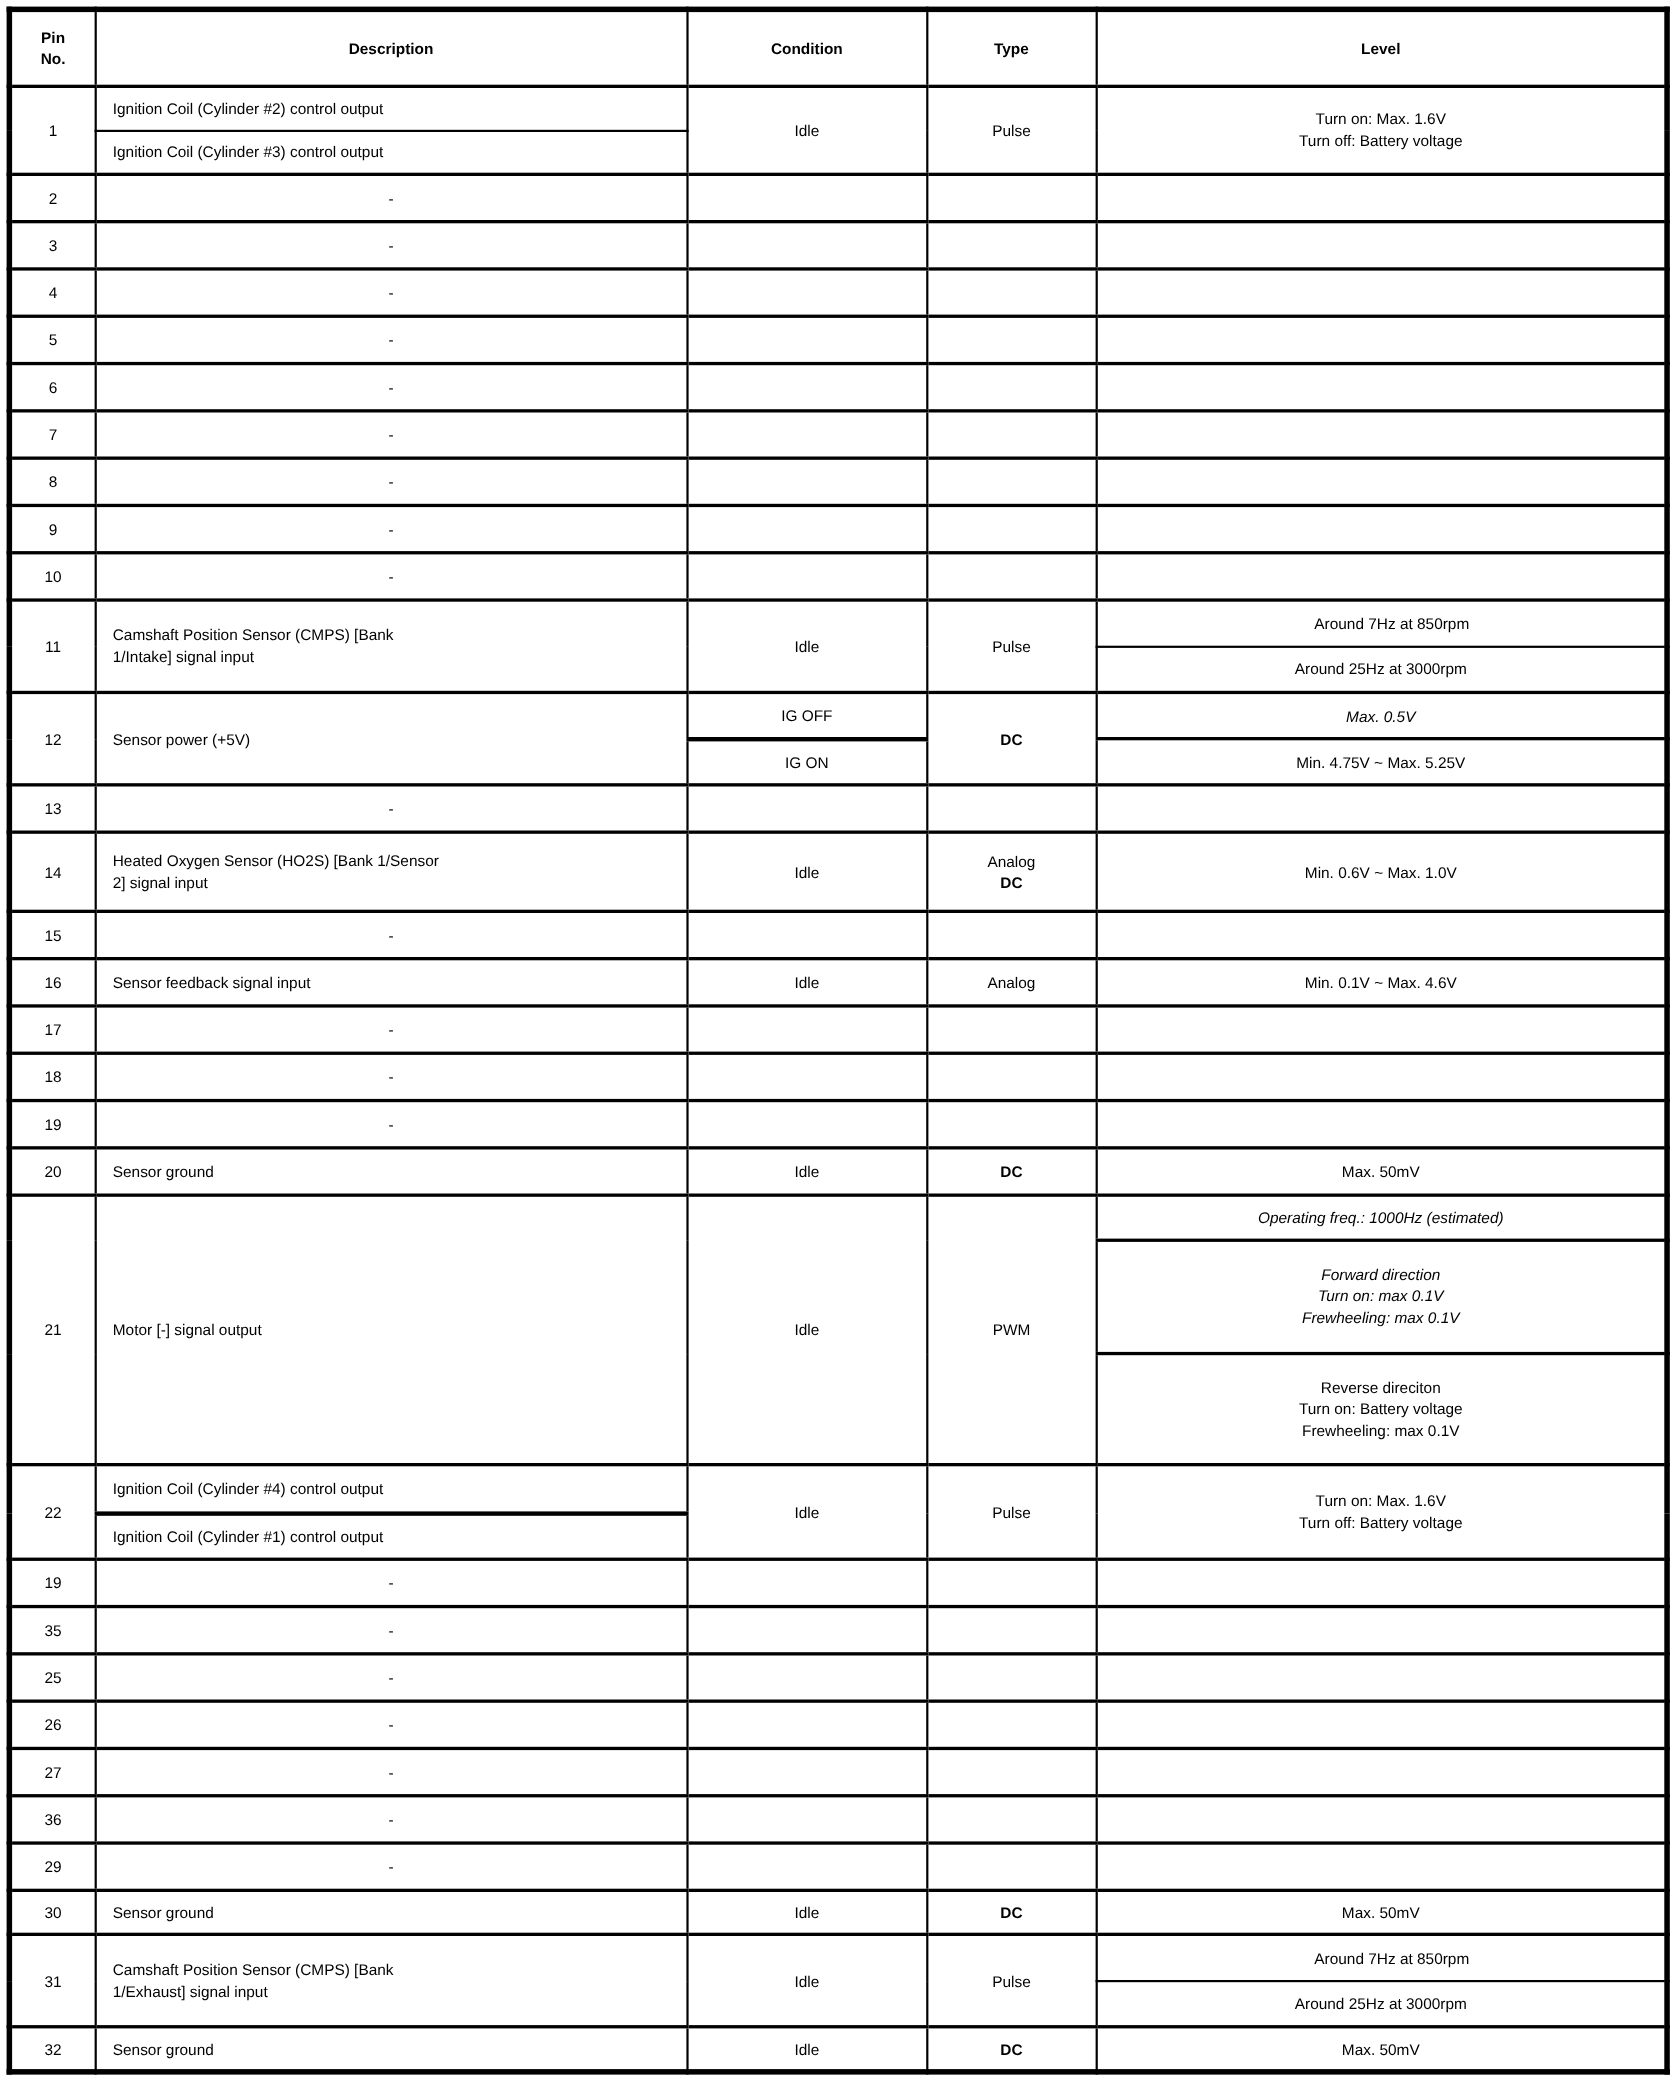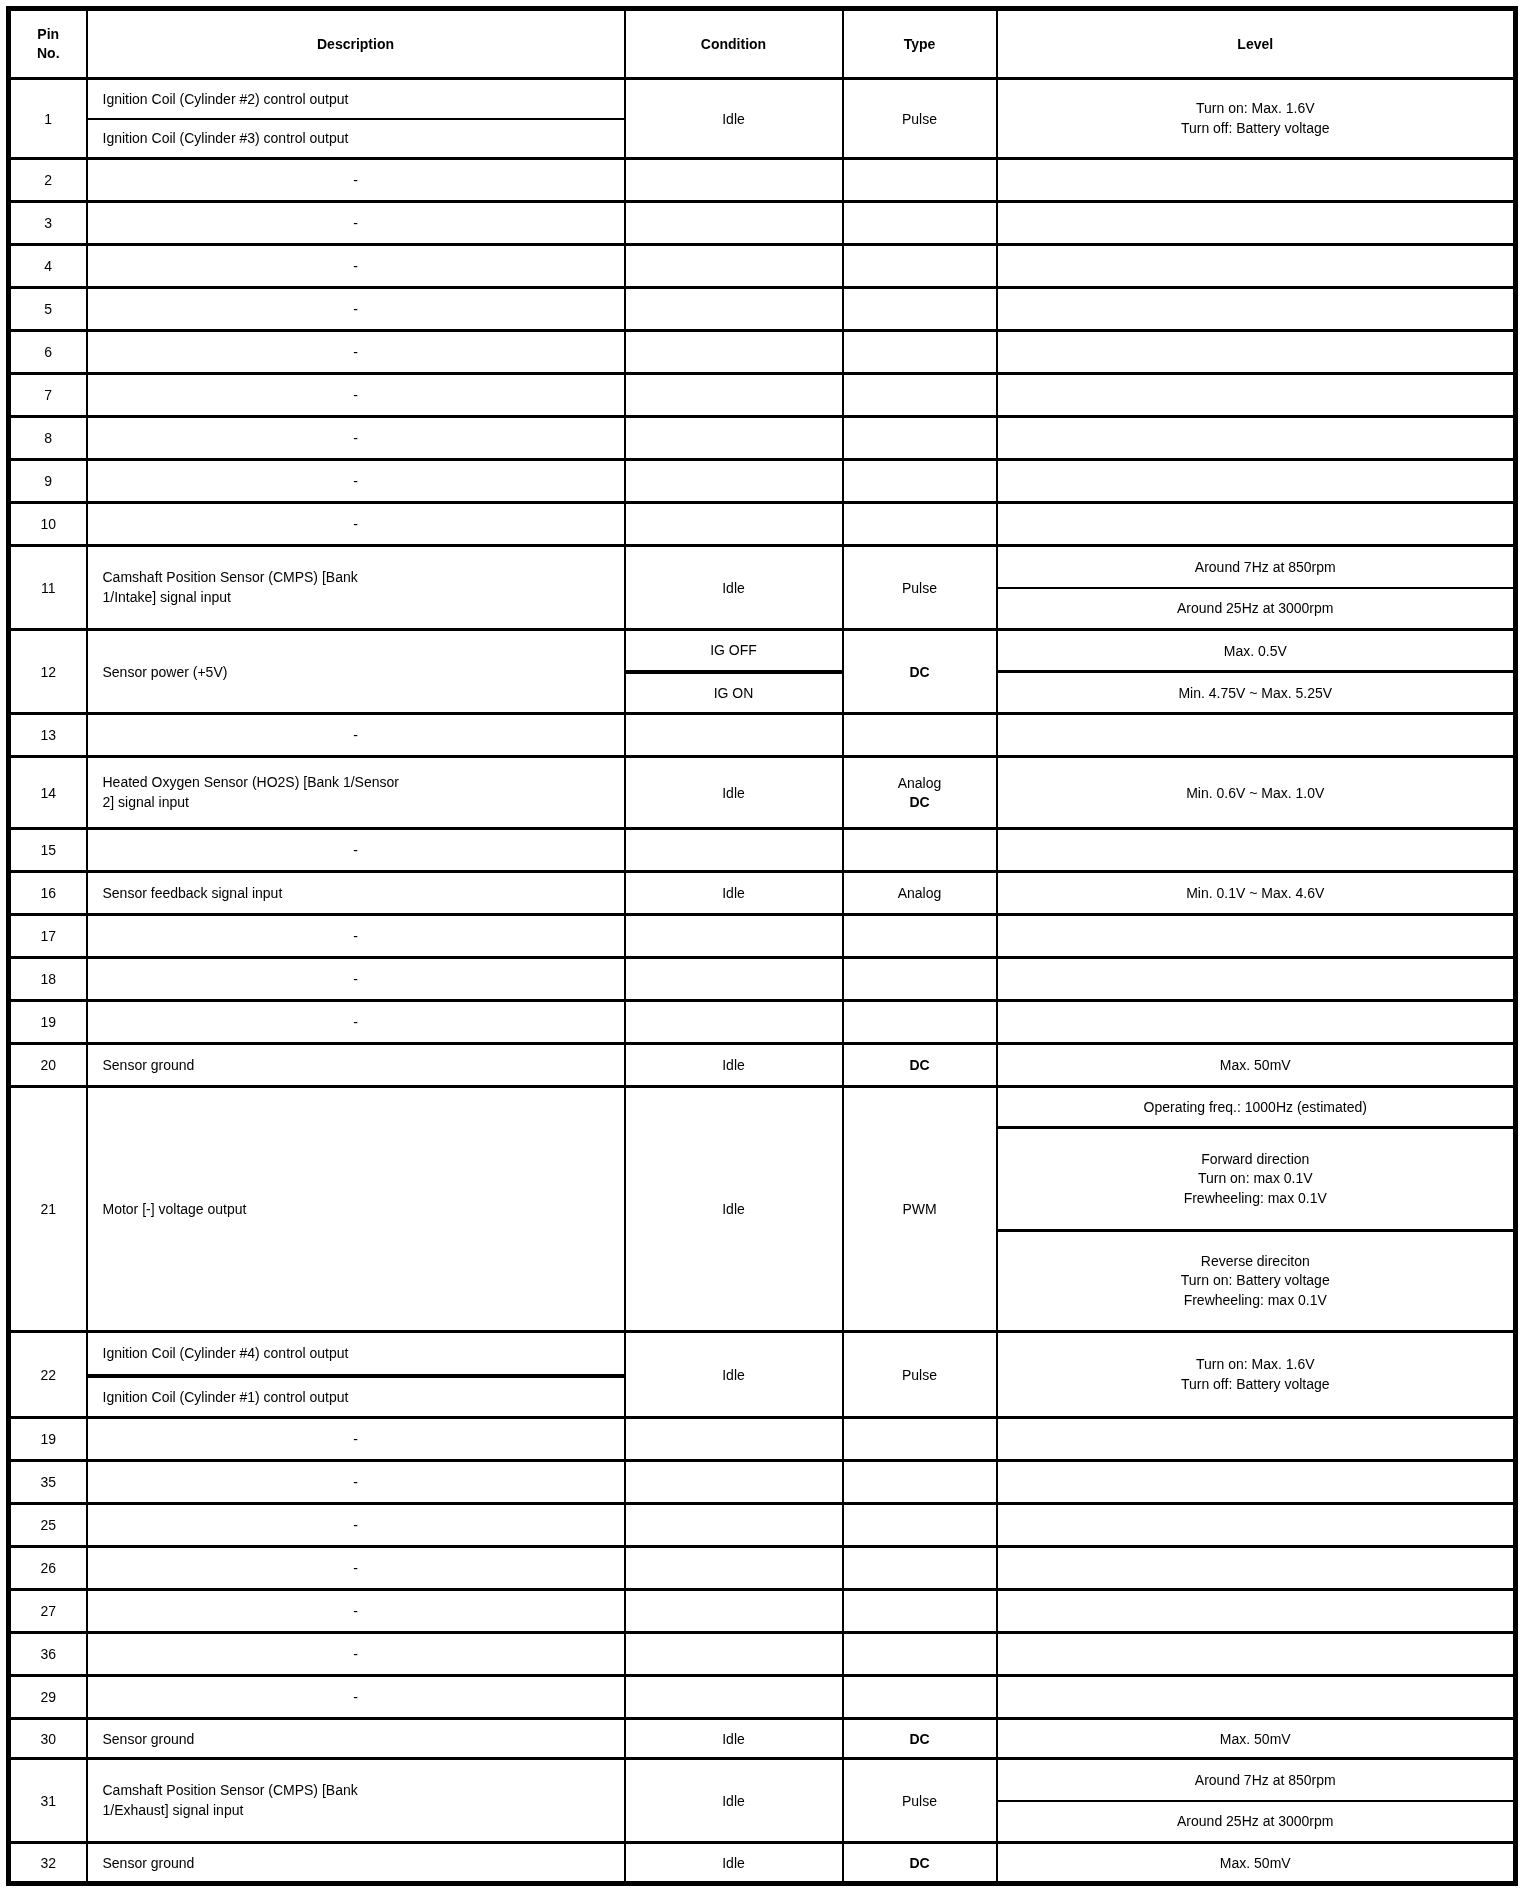--- a/index.html
+++ b/index.html
@@ -31,21 +31,21 @@
   th {
     font-weight: bold;
     border-bottom: 3px solid #000;
     white-space: pre-line;
     line-height: 1.35;
   }
   
   tr.g > td { border-top: 3px solid #000; }
   
   td.div2 { border-bottom: 2px solid #000; padding-left: 24px; }
-  td.div3 { border-bottom: 3px solid #000; }
+  td.div3 { border-bottom: 3px solid #000; font-style: italic; }
   td.div4 { border-bottom: 4px solid #000; }
 
   td.desc { text-align: left; padding-left: 15px; }
   .pre { white-space: pre-line; line-height: 1.4; }
   .bold { font-weight: bold; }
   .blk { display: block; line-height: 1.3; }
 
   tr       { height: 43px; }
   tr.hHead { height: 70px; }
   tr.h40   { height: 40px; }
@@ -239,21 +239,21 @@
   <tr class="g">
     <td>20</td>
     <td class="desc">Sensor ground</td>
     <td>Idle</td>
     <td class="bold">DC</td>
     <td>Max. 50mV</td>
   </tr>
 
   <tr class="g h41">
     <td rowspan="3">21</td>
-    <td rowspan="3" class="desc">Motor [-] voltage output</td>
+    <td rowspan="3" class="desc">Motor [-] signal output</td>
     <td rowspan="3">Idle</td>
     <td rowspan="3">PWM</td>
     <td class="div3">Operating freq.: 1000Hz (estimated)</td>
   </tr>
   <tr class="h103">
     <td class="pre div3">Forward direction
 Turn on: max 0.1V
 Frewheeling: max 0.1V</td>
   </tr>
   <tr class="h101">

